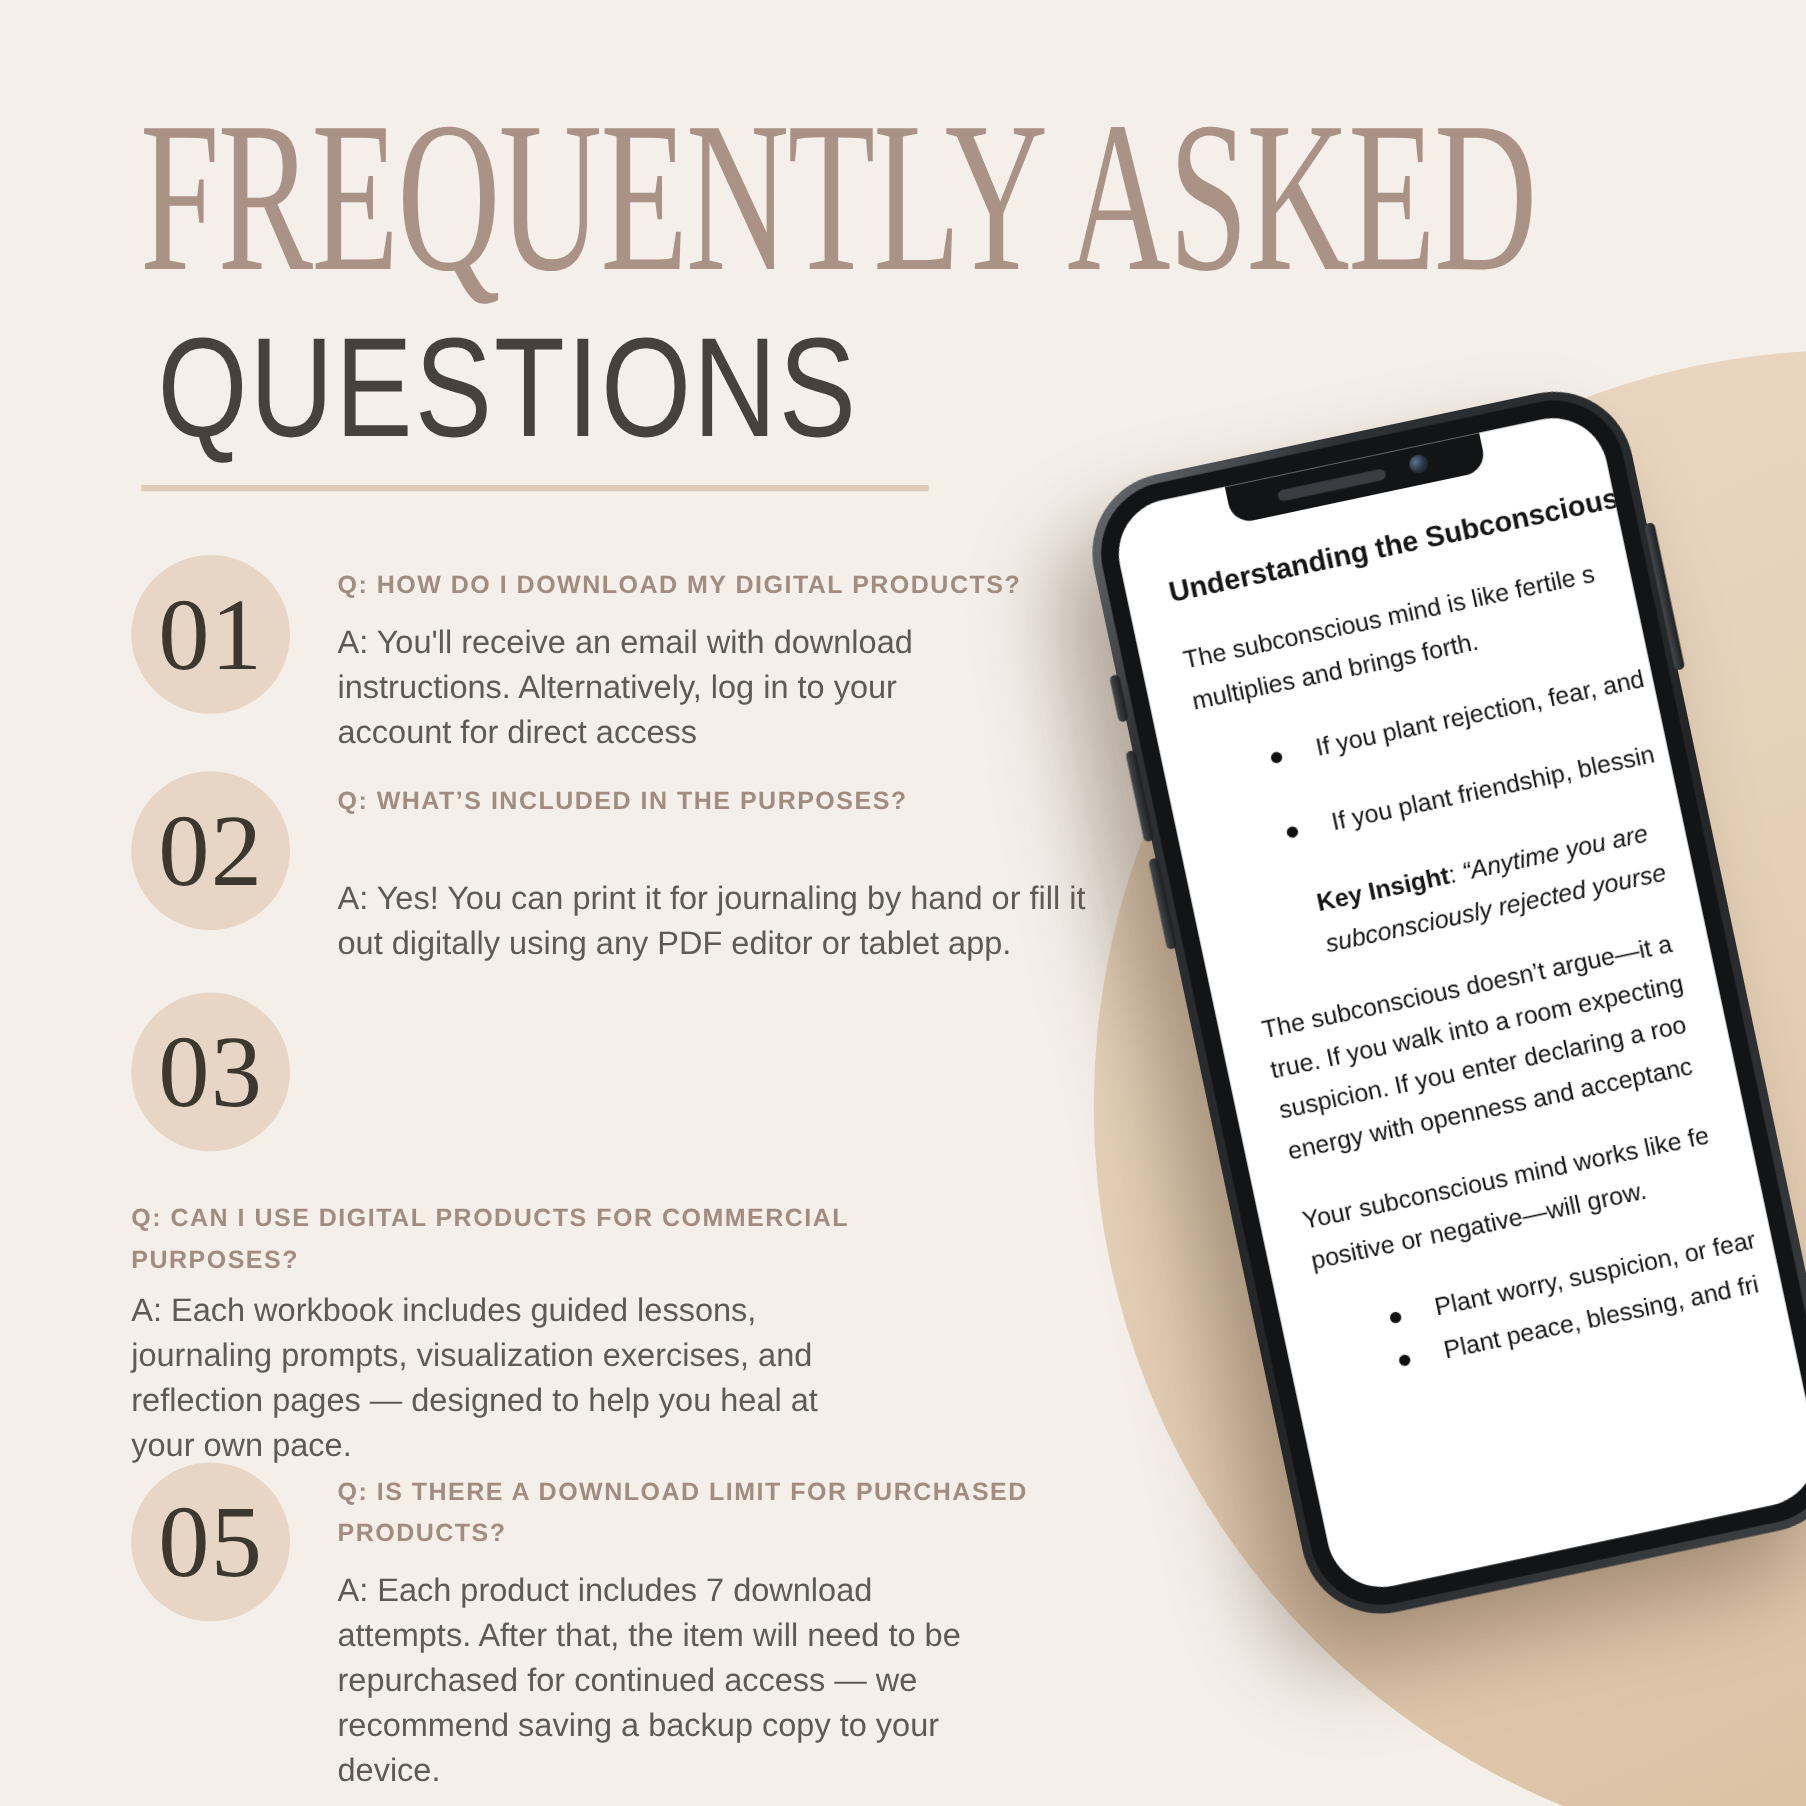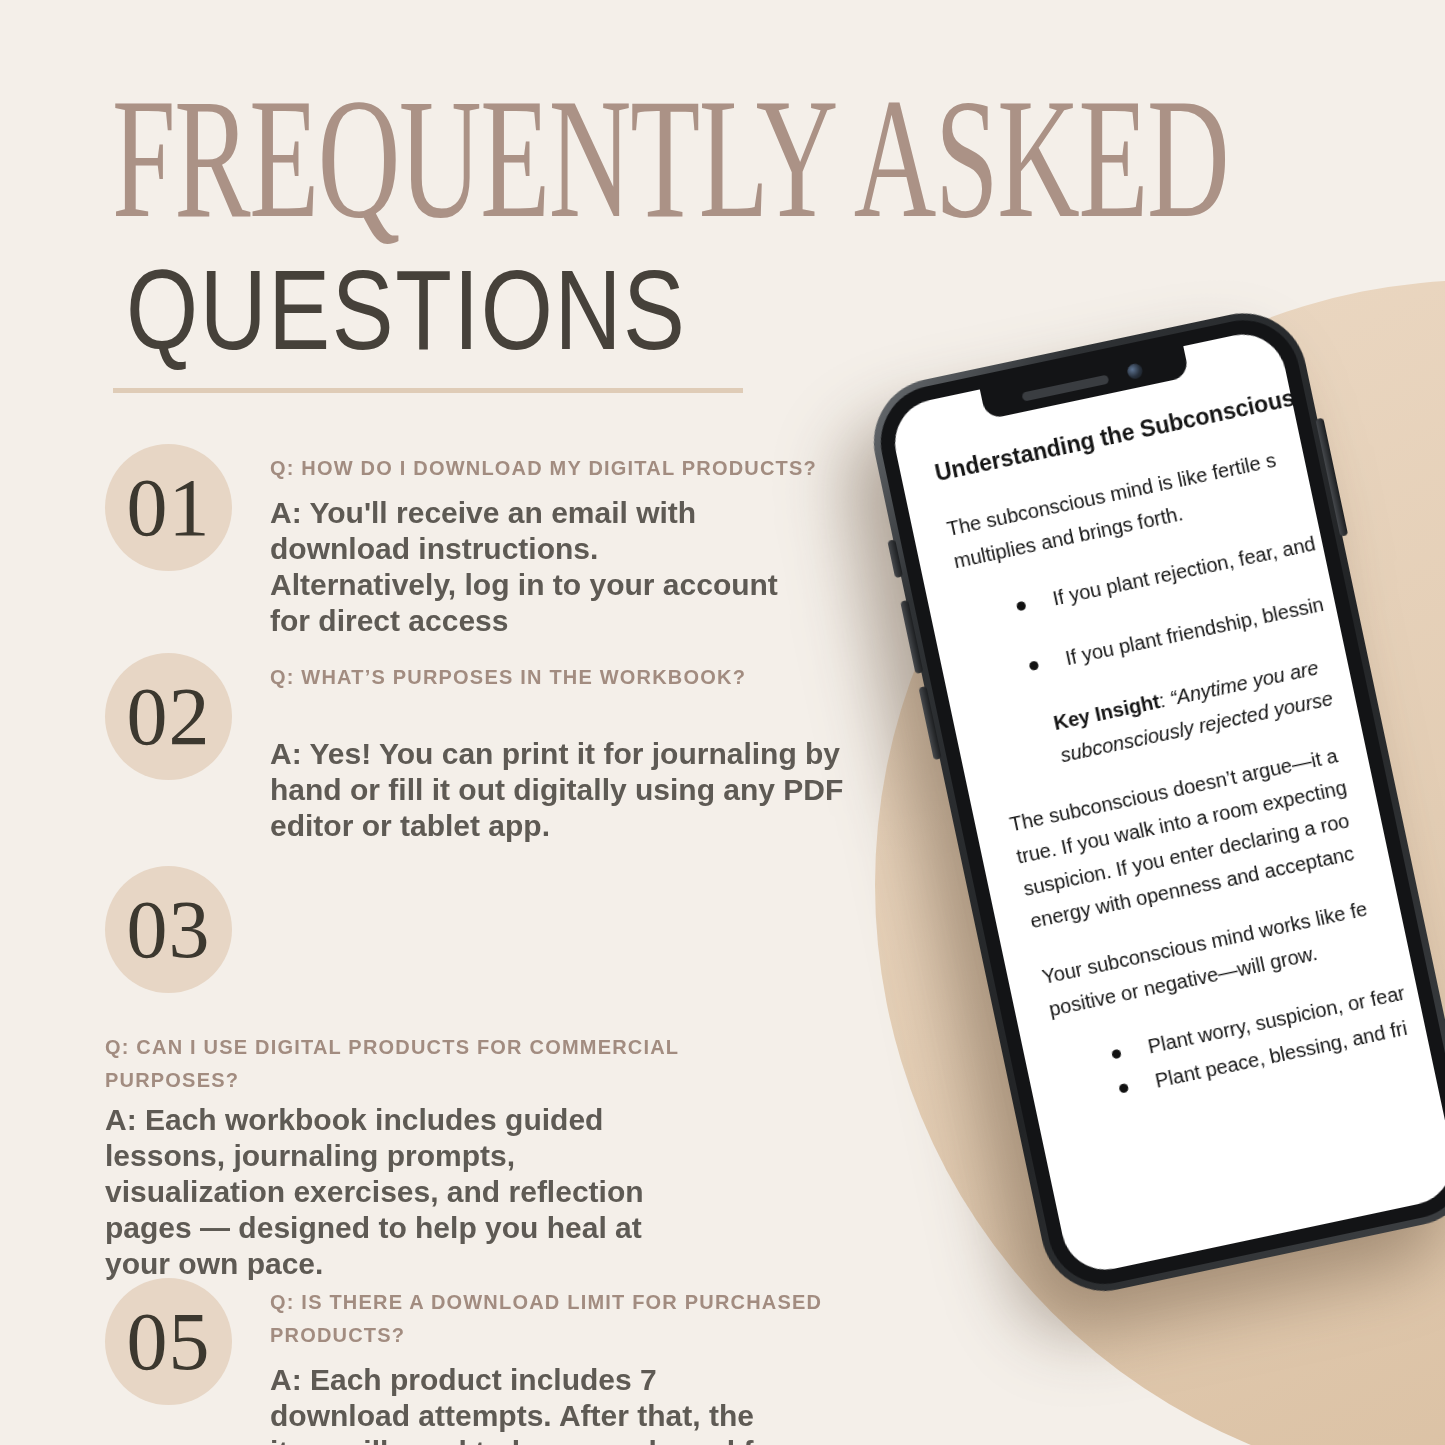--- a/index.html
+++ b/index.html
@@ -49,23 +49,22 @@
   }
   .faq-num {
     font-family:"Liberation Serif",serif; font-size:82px;
     color:var(--number_text,#3c382f); letter-spacing:1px;
   }
   .faq-q {
     font-weight:bold; font-size:20px; line-height:33px; letter-spacing:1.2px;
     color:var(--question_heading,#a28c80); width:690px;
   }
   .faq-a {
-    font-size:30px; line-height:36px; margin-top:10px;
+    font-size:26px; line-height:36px; margin-top:10px;
     color:var(--answer_text,#5e5a54);
-    font-weight:bold;
   }
   .faq-item:nth-child(1) .faq-a{ width:520px; }
   .faq-item:nth-child(2) .faq-a{ width:610px; margin-top:42px; }
   .faq-item:nth-child(3) .faq-a{ width:565px; margin-top:5px; }
   .faq-item:nth-child(4) .faq-a{ width:520px; }
   .faq-item:nth-child(5) .faq-a{ width:525px;text-align:center; }
 
   
   .phone {
     position:absolute; left:862px; top:393px; width:440px; height:930px;
@@ -200,21 +199,21 @@
         <div class="faq-text">
           <div class="faq-q">Q: HOW DO I DOWNLOAD MY DIGITAL PRODUCTS?</div>
           <div class="faq-a">A: You'll receive an email with download instructions. Alternatively, log in to your account for direct access</div>
         </div>
       </div>
       <div class="faq-item">
         <div class="faq-circle">
           <span class="faq-num">02</span>
         </div>
         <div class="faq-text">
-          <div class="faq-q">Q: WHAT’S PURPOSES IN THE WORKBOOK?</div>
+          <div class="faq-q">Q: WHAT’S INCLUDED IN THE PURPOSES?</div>
           <div class="faq-a">A: Yes! You can print it for journaling by hand or fill it out digitally using any PDF editor or tablet app.</div>
         </div>
       </div>
       <div class="faq-item">
         <div class="faq-circle">
           <span class="faq-num">03</span>
         </div>
         <div class="faq-text">
           <div class="faq-q">Q: CAN I USE DIGITAL PRODUCTS FOR COMMERCIAL PURPOSES?</div>
           <div class="faq-a">A: Each workbook includes guided lessons, journaling prompts, visualization exercises, and reflection pages — designed to help you heal at your own pace.</div>

